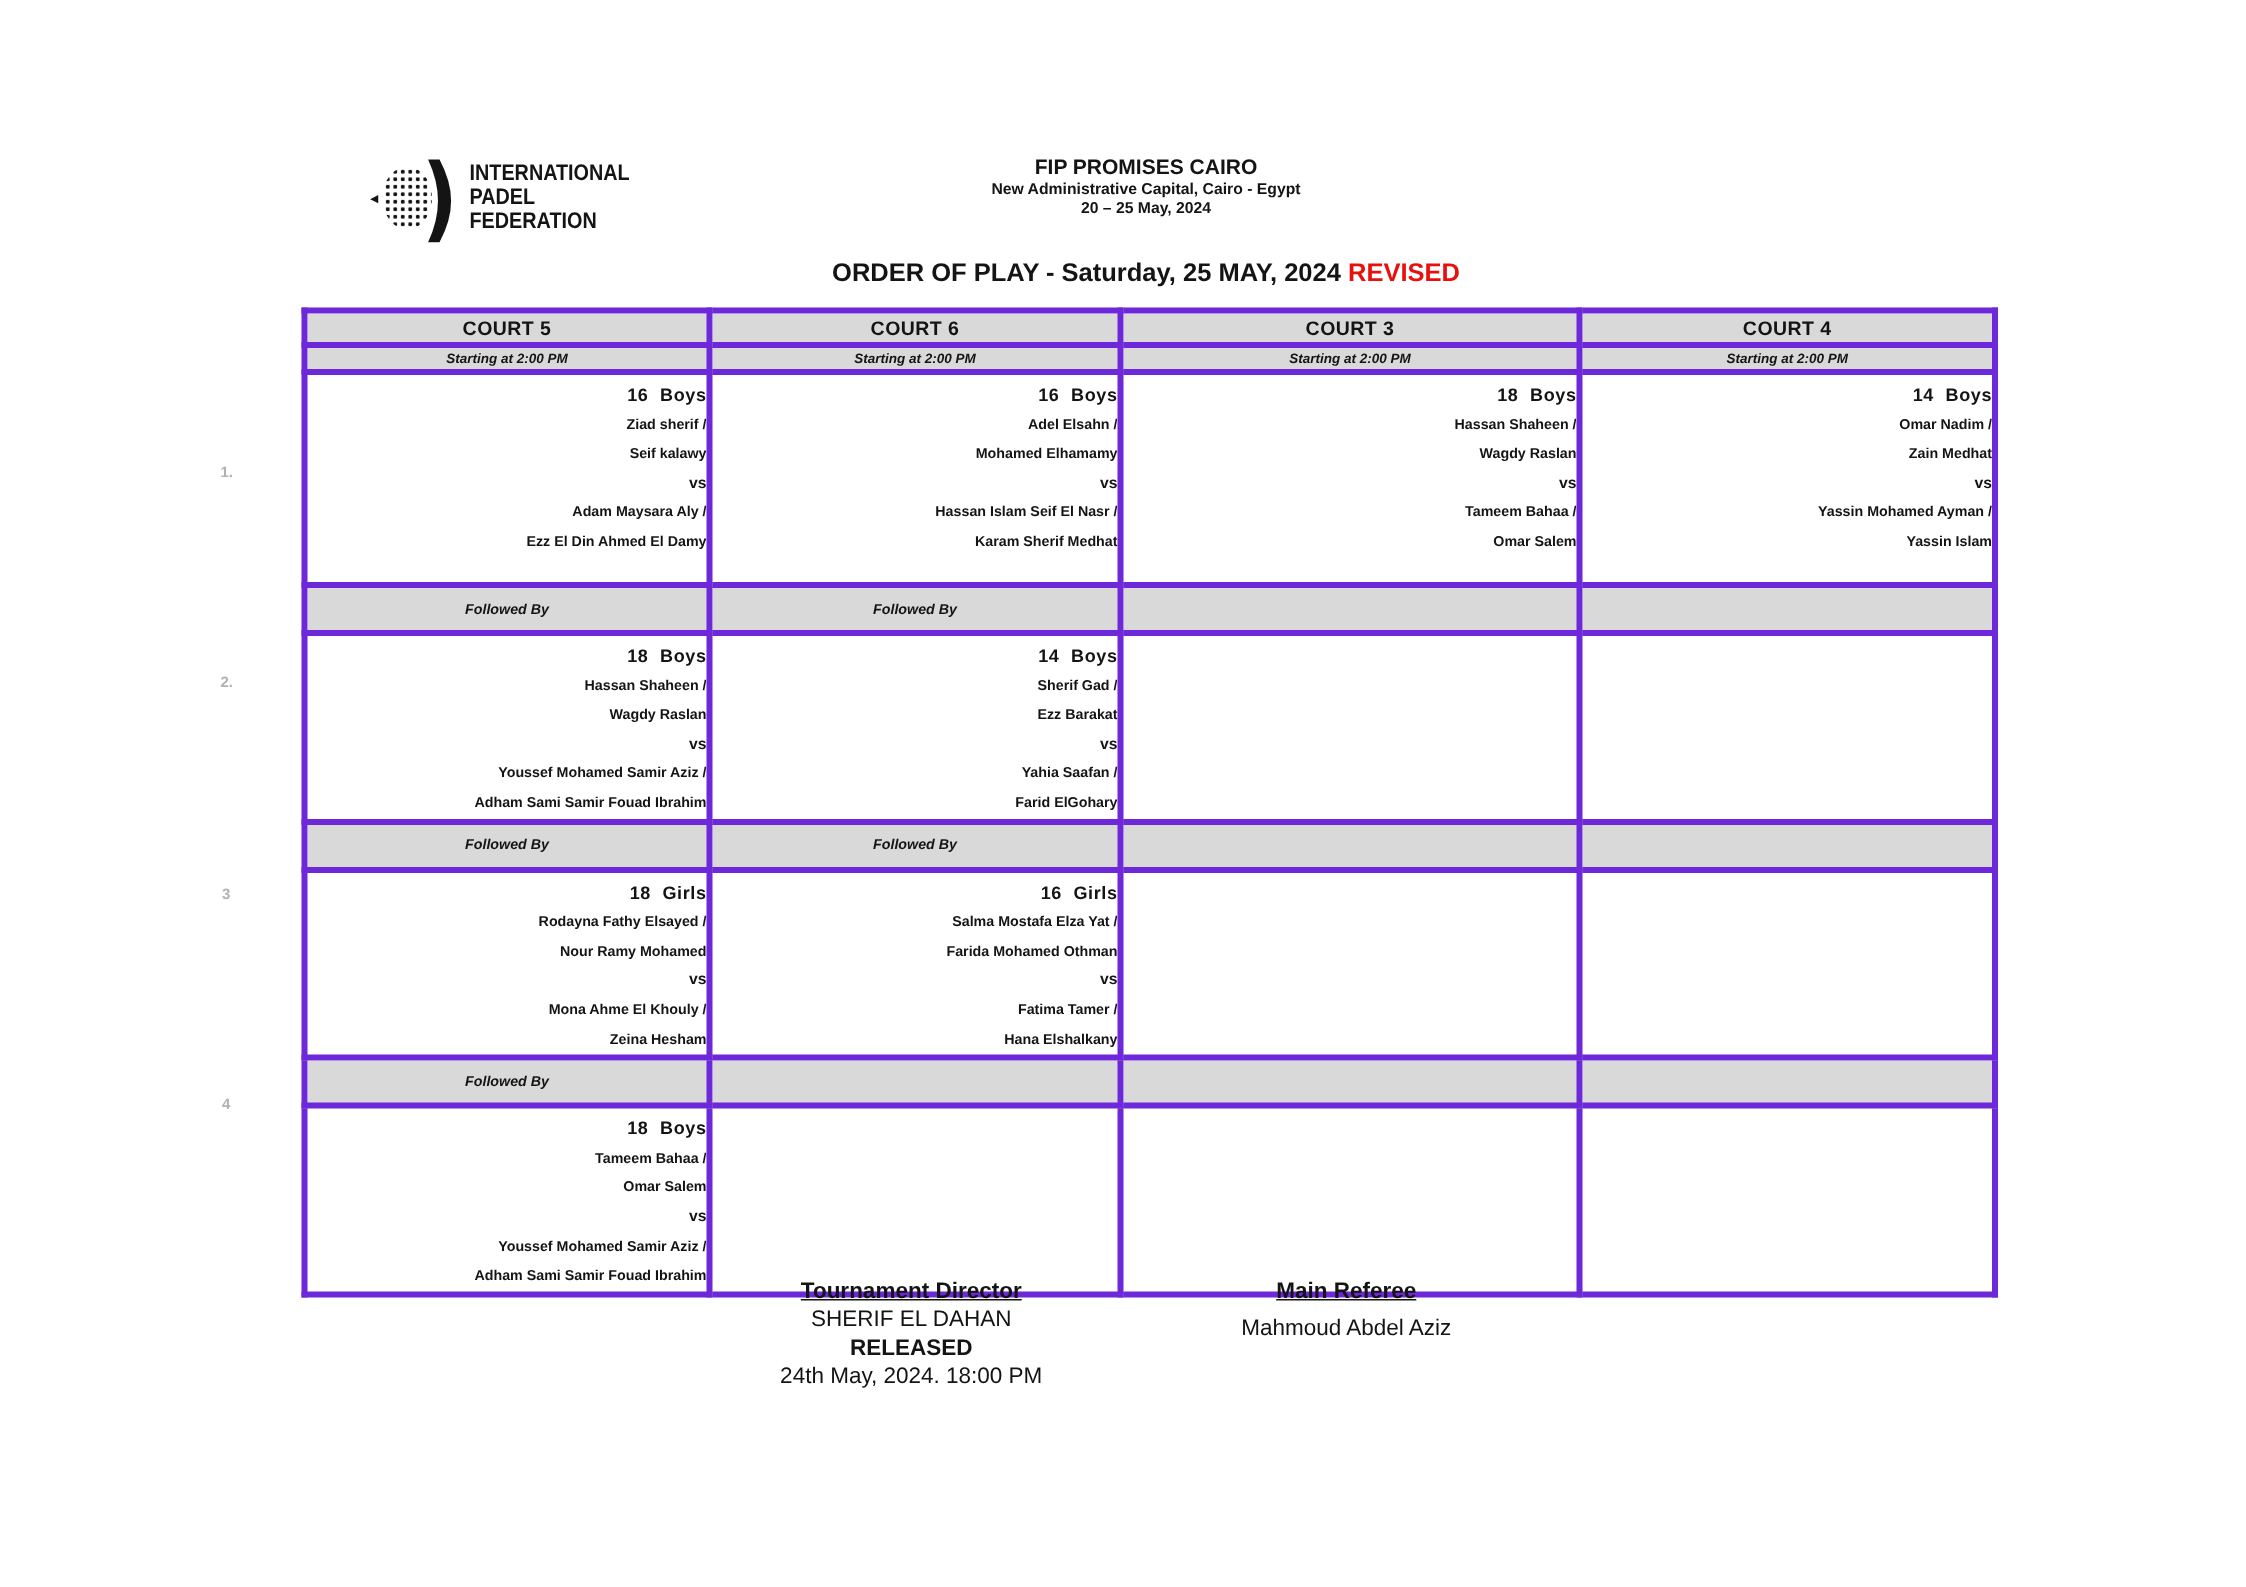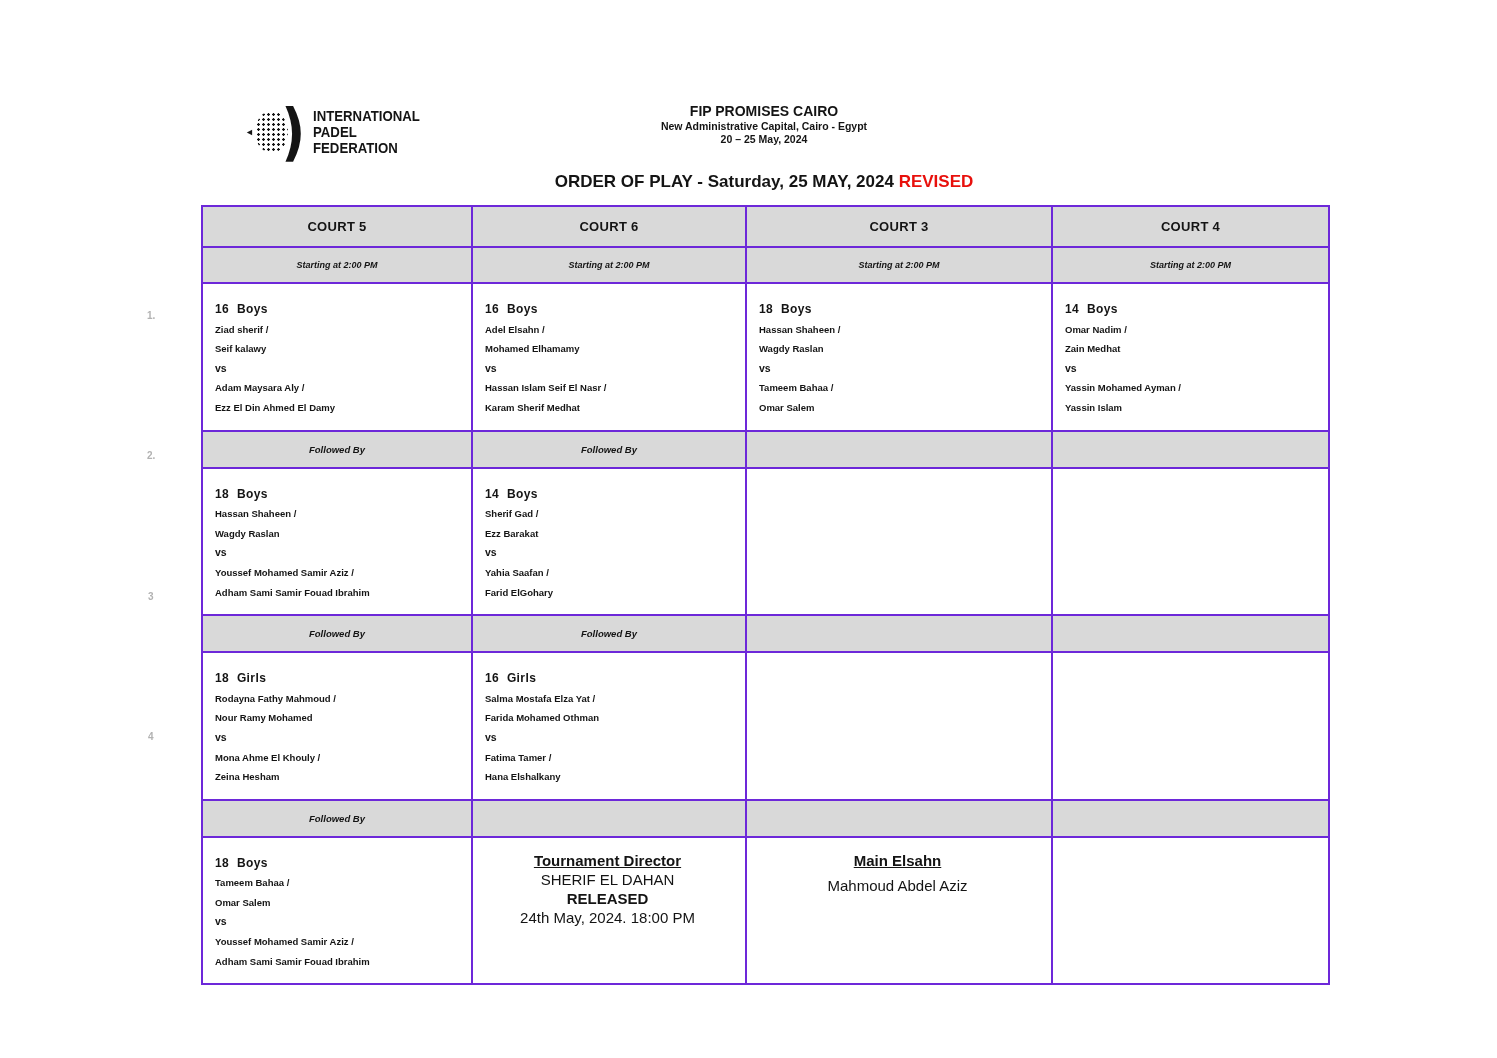--- a/index.html
+++ b/index.html
@@ -30,31 +30,31 @@
   .event-name { top:103px; font-size:14px; font-weight:700; }
   .venue { top:120px; font-size:10.5px; font-weight:700; }
   .dates { top:133px; font-size:10.5px; font-weight:700; }
   .main-title { top:172px; font-size:17px; font-weight:700; }
   .revised { color:#e8100c; }
 
   
   .oop-table {
     position:absolute; left:201px; top:205px; border-collapse:collapse; table-layout:fixed;
   }
-  .oop-table td { border:2px solid #6d28d9; vertical-align:top; padding:12px; overflow:hidden; }
+  .oop-table td { border:4px solid #6d28d9; vertical-align:top; padding:0; overflow:hidden; }
   .gray { background:#d9d9d9; }
   .court-hdr td { height:23px; text-align:center; vertical-align:middle;
     font-size:13px; font-weight:700; letter-spacing:0.3px; }
   .starting-row td { height:18px; text-align:center; vertical-align:middle;
     font-size:9px; font-weight:700; font-style:italic; }
   .fb-row td { height:32px; text-align:center; vertical-align:middle;
     font-size:9.5px; font-weight:700; font-style:italic; }
   .match-row td { height:120px; background:#fff; }
   .match-row.tall td { height:142px; }
-  .match { padding-top:4px; text-align:left; }
+  .match { padding-top:4px; text-align:right; }
   .mline { height:19.6px; line-height:19.6px; white-space:nowrap; }
   .cat { font-size:12px; font-weight:700; word-spacing:4px; letter-spacing:0.4px; }
   .player { font-size:9.5px; font-weight:700; }
   .vs { font-size:10.5px; font-weight:700; }
 
   
   .rownum { position:absolute; color:#b2b2b2; font-size:10px; font-weight:700; }
 
   
   .foot-block { position:absolute; text-align:center; font-size:15px; }
@@ -198,21 +198,21 @@
       <td class="gray">Followed By</td>
       <td class="gray">Followed By</td>
       <td class="gray"></td>
       <td class="gray"></td>
     </tr>
 
     <tr class="match-row">
       <td>
         <div class="match">
           <div class="mline cat">18 Girls</div>
-          <div class="mline player">Rodayna Fathy Mahmoud /</div>
+          <div class="mline player">Rodayna Fathy Elsayed /</div>
           <div class="mline player">Nour Ramy Mohamed</div>
           <div class="mline vs">vs</div>
           <div class="mline player">Mona Ahme El Khouly /</div>
           <div class="mline player">Zeina Hesham</div>
         </div>
       </td>
       <td>
         <div class="match">
           <div class="mline cat">16 Girls</div>
           <div class="mline player">Salma Mostafa Elza Yat /</div>
@@ -252,17 +252,17 @@
     </table>
 
   <div class="foot-block tdir">
     <div class="foot-line u-bold">Tournament Director</div>
     <div class="foot-line">SHERIF EL DAHAN</div>
     <div class="foot-line bold">RELEASED</div>
     <div class="foot-line">24th May, 2024. 18:00 PM</div>
   </div>
 
   <div class="foot-block mref">
-    <div class="foot-line u-bold">Main Elsahn</div>
+    <div class="foot-line u-bold">Main Referee</div>
     <div class="foot-line name">Mahmoud Abdel Aziz</div>
   </div>
 
 </div>
 
 </body></html>

